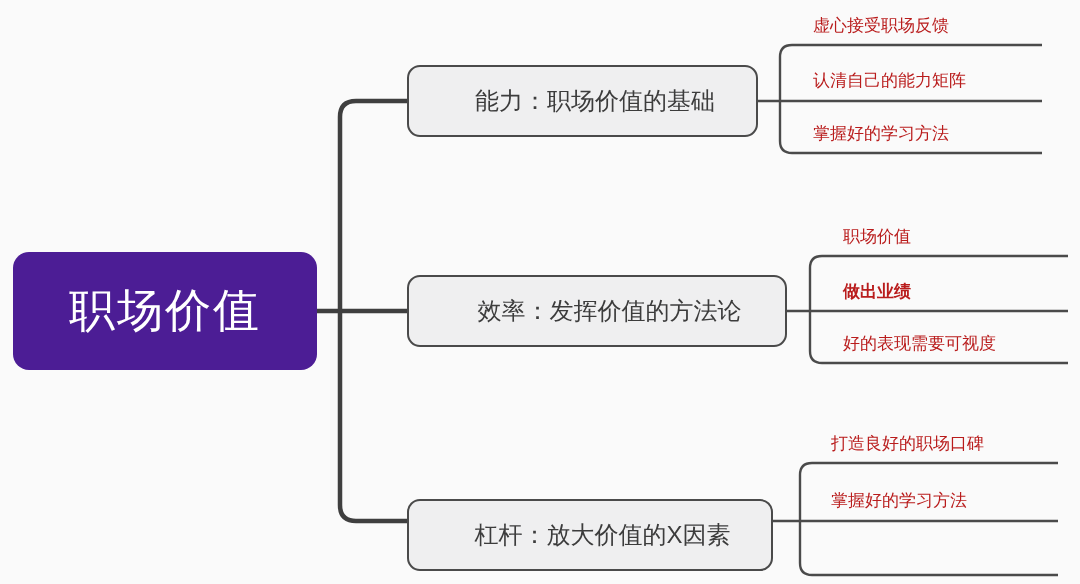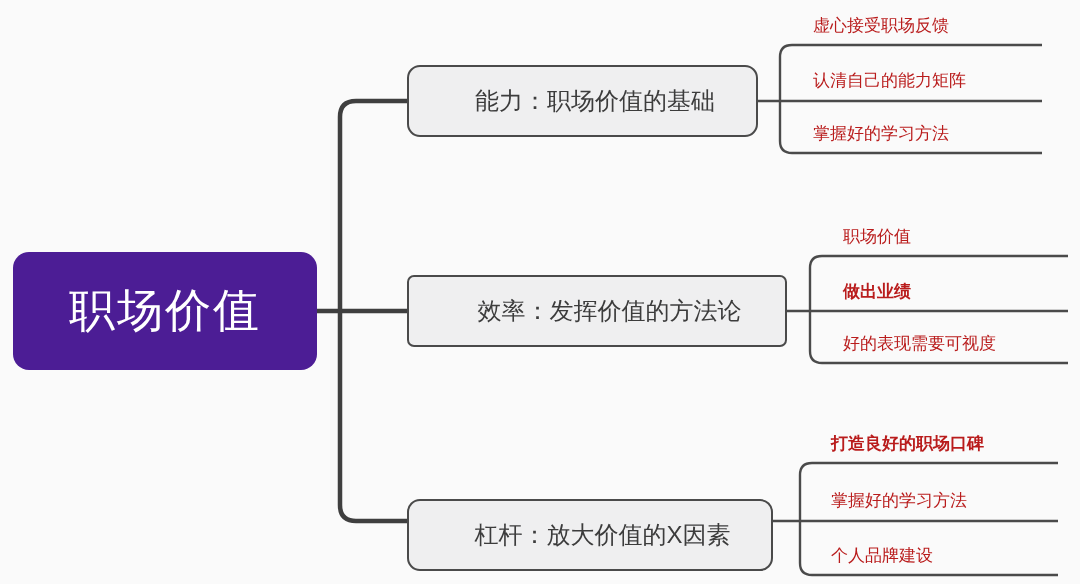--- a/index.html
+++ b/index.html
@@ -46,41 +46,41 @@
   .branch-topic {
     background: #efeff0;
     border: 2px solid #4a4a4a;
     border-radius: 13px;
     color: #3c3c3c;
     font-size: 24px;
     height: 72px;
     padding-left: 25px;
   }
   .branch-1 { left: 407px; top: 65px;  width: 351px; }
-  .branch-2 { left: 407px; top: 275px; width: 380px; border-radius: 7px; }
+  .branch-2 { left: 407px; top: 275px; width: 380px; }
   .branch-3 { left: 407px; top: 485px; width: 366px; margin-top: 14px; }
 
   .leaf-topic {
     position: absolute;
     color: #b91c1c;
     font-size: 17px;
     line-height: 26px;
     white-space: nowrap;
     cursor: default;
   }
   
   .leaf-1-1 { left: 813px; top: 13px; }
   .leaf-1-2 { left: 813px; top: 68px; }
   .leaf-1-3 { left: 813px; top: 121px; }
   
   .leaf-2-1 { left: 843px; top: 224px; }
   .leaf-2-2 { left: 843px; top: 279px; font-weight: bold; }
   .leaf-2-3 { left: 843px; top: 331px; }
   
-  .leaf-3-1 { left: 831px; top: 431px; font-weight: bold; }
+  .leaf-3-1 { left: 831px; top: 431px; }
   .leaf-3-2 { left: 831px; top: 488px; }
   .leaf-3-3 { left: 831px; top: 543px; }
 </style>
 </head>
 <body>
 
 <div class="canvas">
 
   <svg class="connectors" viewBox="0 0 1080 584" xmlns="http://www.w3.org/2000/svg">
 
@@ -110,15 +110,14 @@
   <div class="leaf-topic leaf-1-1">虚心接受职场反馈</div>
   <div class="leaf-topic leaf-1-2">认清自己的能力矩阵</div>
   <div class="leaf-topic leaf-1-3">掌握好的学习方法</div>
 
   <div class="leaf-topic leaf-2-1">职场价值</div>
   <div class="leaf-topic leaf-2-2">做出业绩</div>
   <div class="leaf-topic leaf-2-3">好的表现需要可视度</div>
 
   <div class="leaf-topic leaf-3-1">打造良好的职场口碑</div>
   <div class="leaf-topic leaf-3-2">掌握好的学习方法</div>
-  <div class="leaf-topic leaf-3-3">个人品牌建设</div>
 
 </div>
 
 </body></html>

